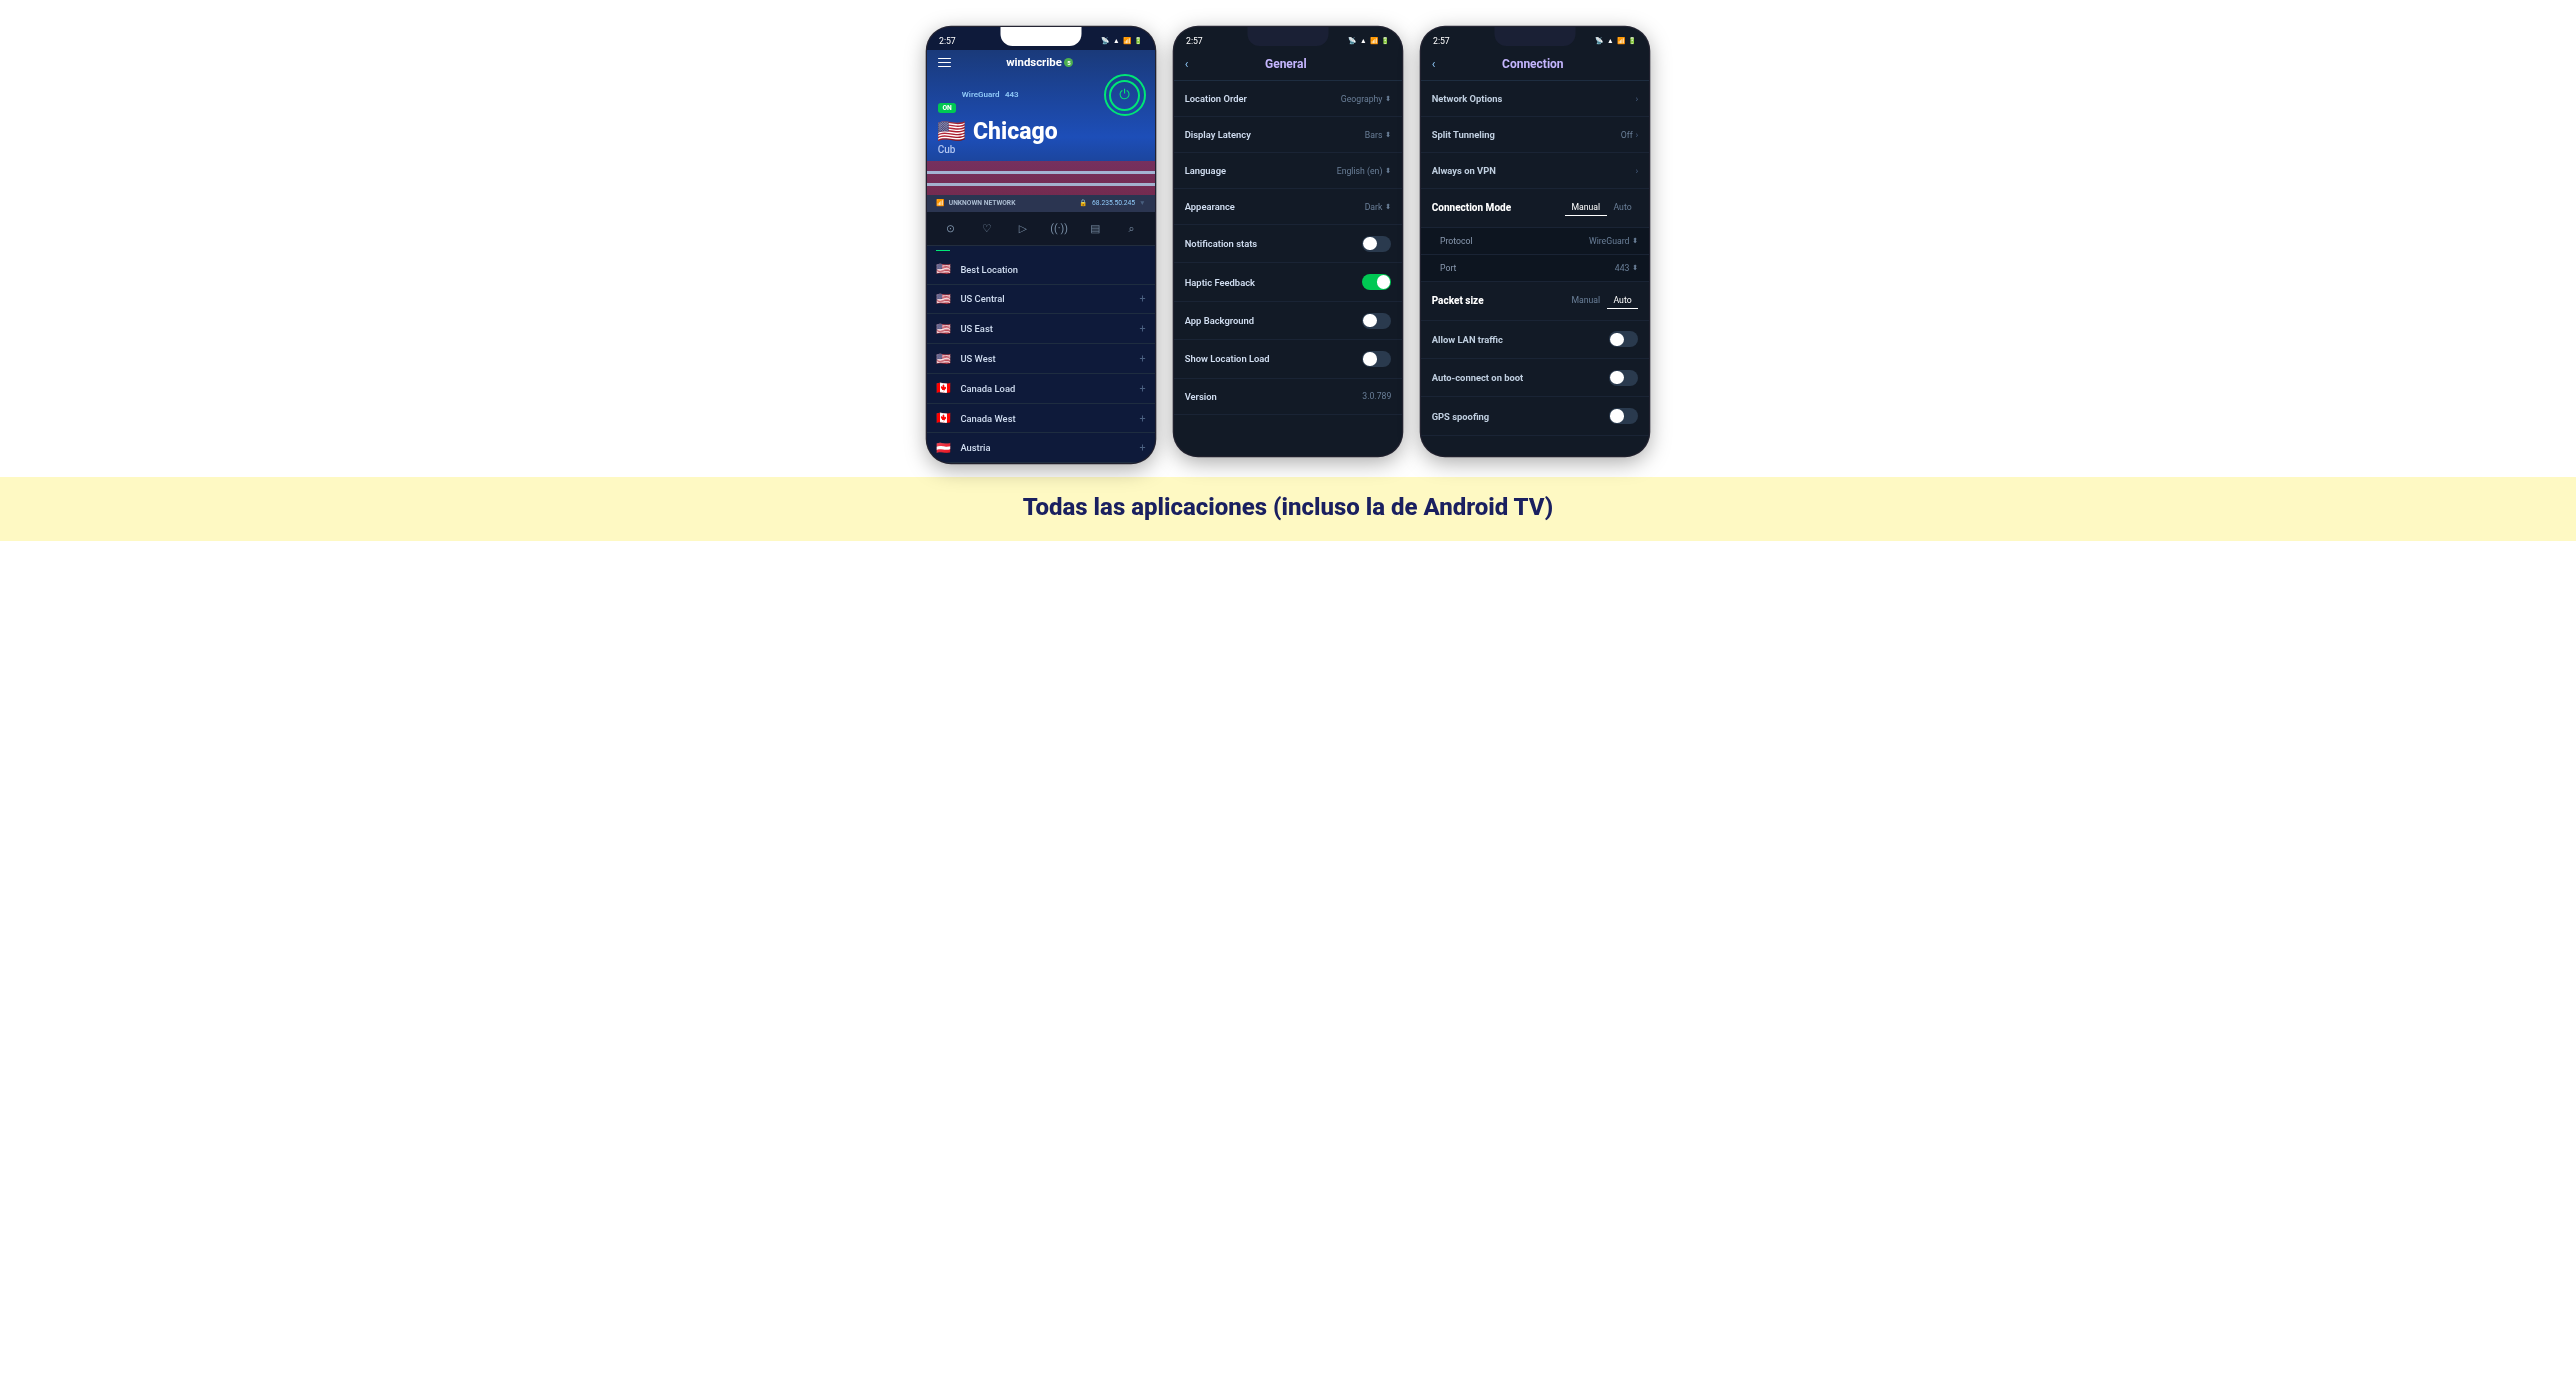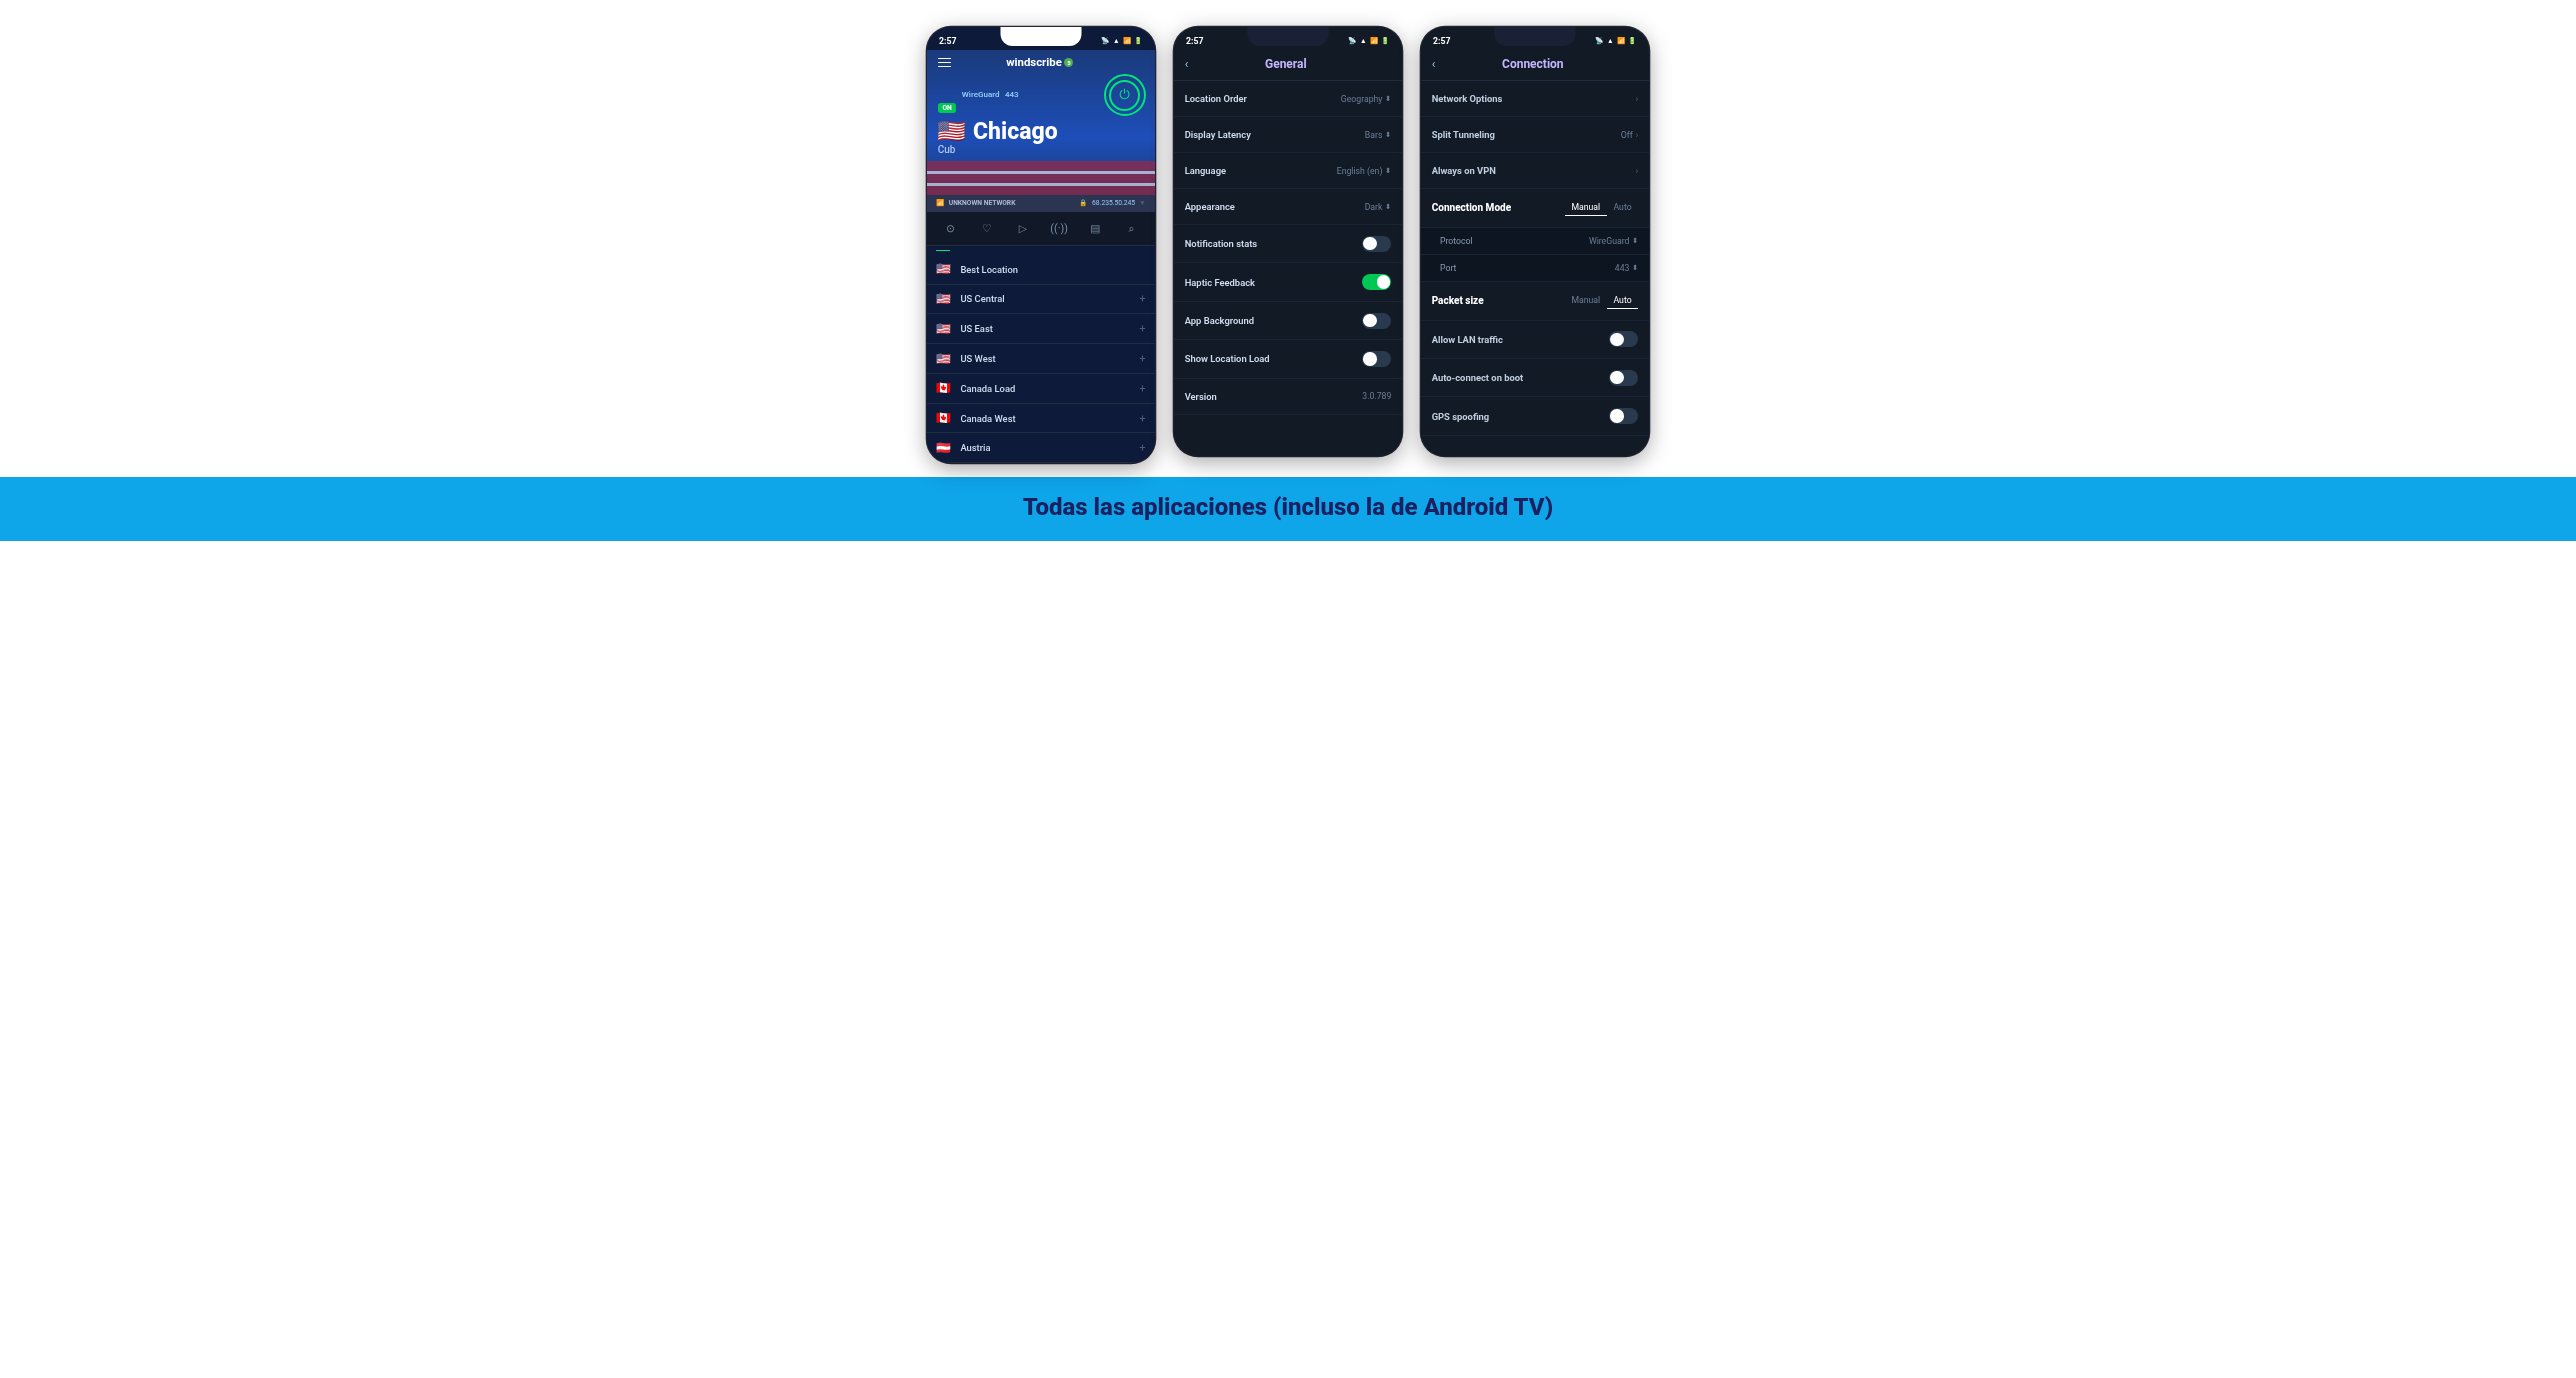--- a/index.html
+++ b/index.html
@@ -56,21 +56,21 @@
       align-items: center;
       padding: 4px 12px 0;
       height: 23px;
       color: #ffffff;
       font-size: 8px;
       font-weight: 600;
       position: relative;
       z-index: 5;
     }
 
-    .status-bar .time { font-size: 8.7px; font-weight: 700; }
+    .status-bar .time { font-size: 8.7px; font-weight: 400; }
     .status-icons { display: flex; gap: 3.4px; align-items: center; }
 
     
     .phone1 { background: #0e1a3a; }
 
     .phone1-header {
       background: linear-gradient(180deg, #1a3a7a 0%, #1d4eb8 60%, #1a3a7a 100%);
       padding: 5.4px 10.7px 9.4px;
       position: relative;
     }
@@ -329,21 +329,21 @@
       padding: 8px 10.7px 8px 19px;
       border-bottom: 0.7px solid #1a2435;
       background: #0d1520;
     }
 
     .sub-label { color: #8a9ab0; font-size: 8.7px; flex: 1; }
     .sub-value { color: #6a7f98; font-size: 8.7px; display: flex; align-items: center; gap: 2.7px; }
 
     
     .bottom-caption {
-      background: #0ea5e9;
+      background: #fef9c3;
       width: 100%;
       text-align: center;
       padding: 16px 27px 20px;
     }
 
     .caption-line1 {
       color: #1a2060;
       font-size: 24px;
       font-weight: 800;
       line-height: 1.2;

